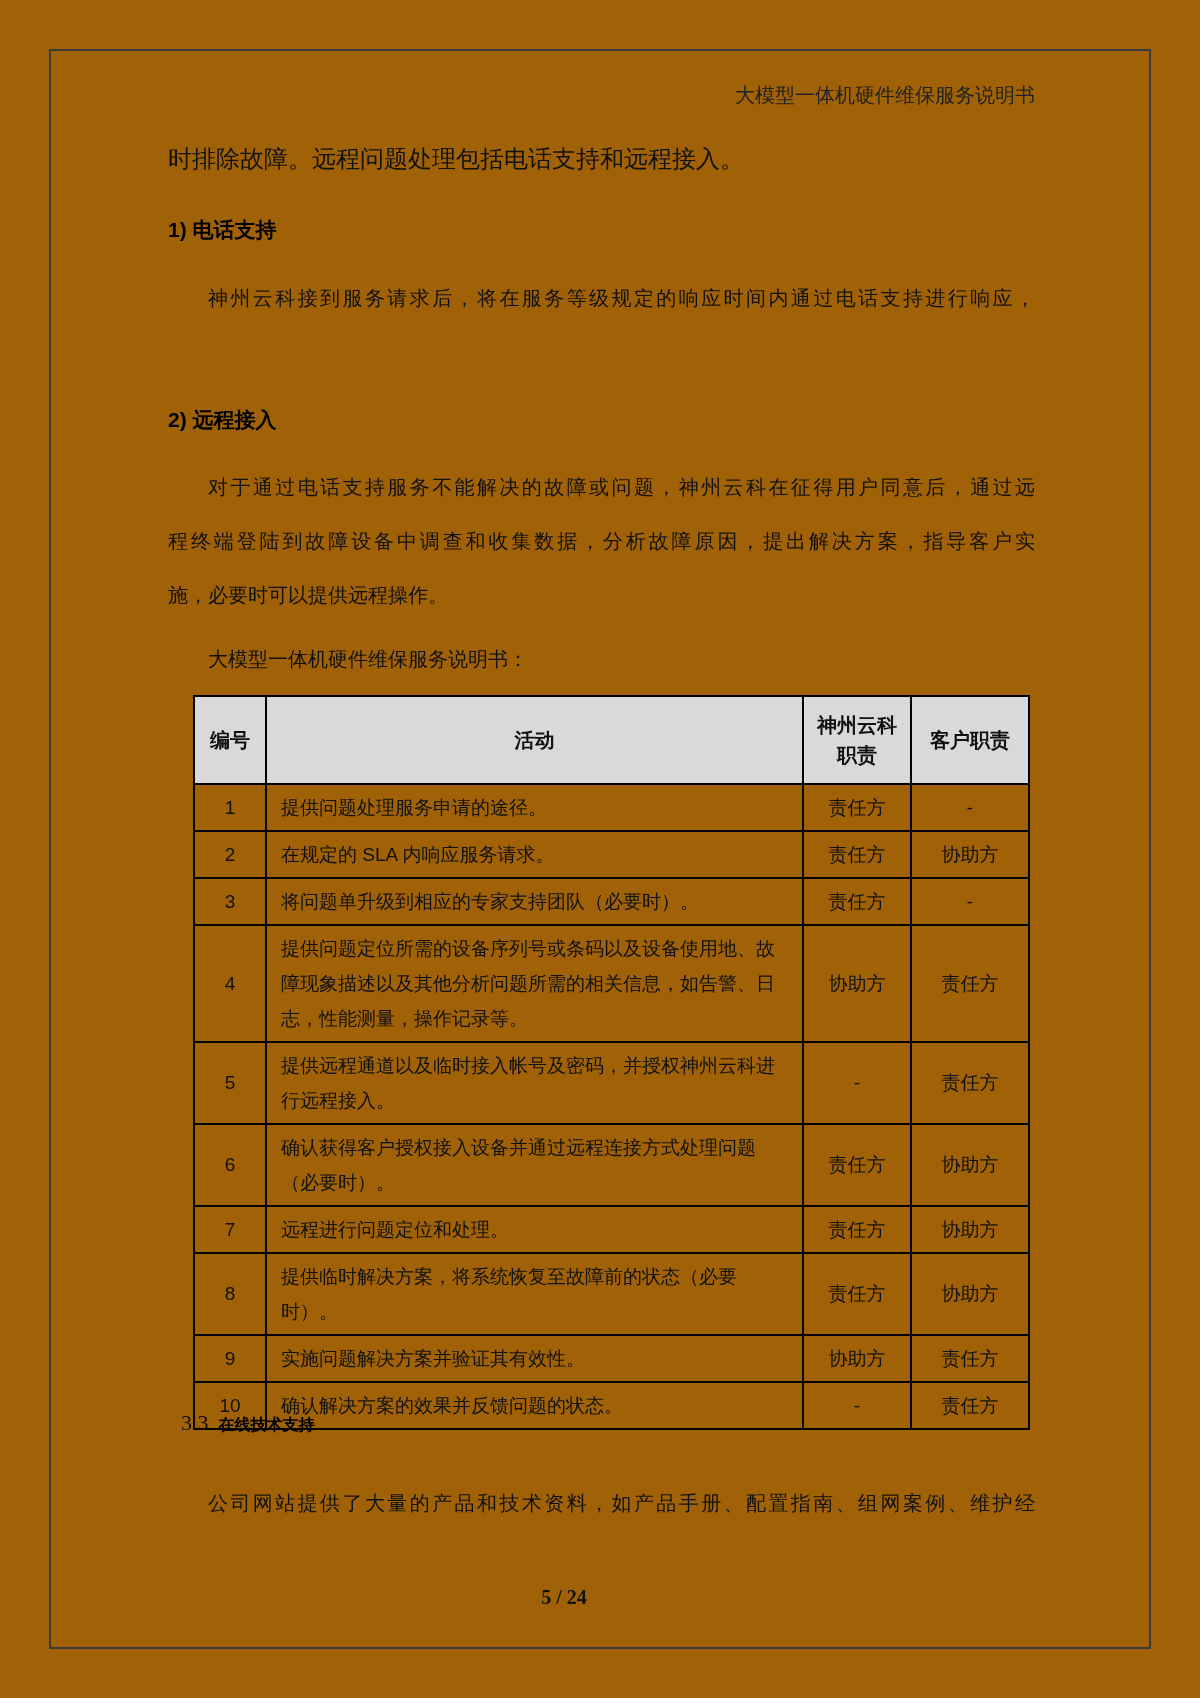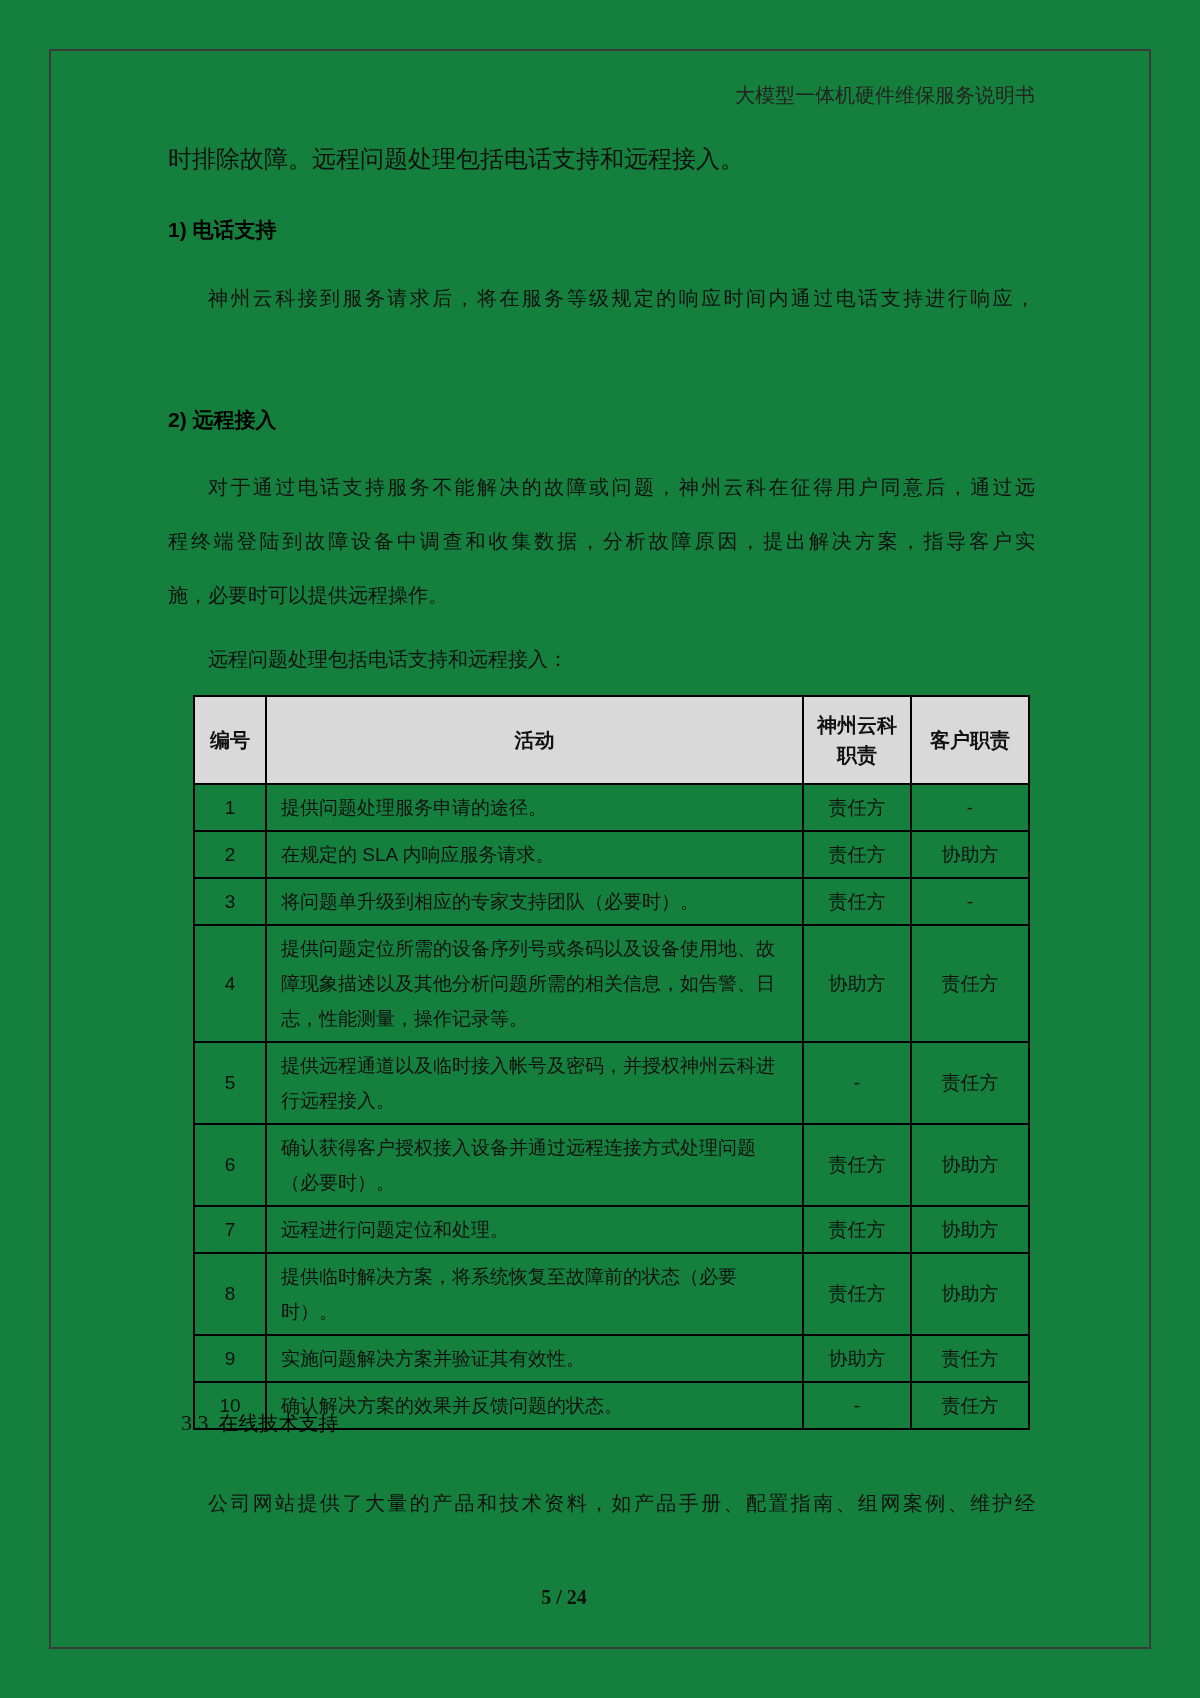--- a/index.html
+++ b/index.html
@@ -1,19 +1,19 @@
 <!DOCTYPE html>
 <html><head>
 <meta charset="utf-8">
 <style>
   html,body { margin:0; padding:0; background:#ffffff; }
   .page {
     position:relative;
     width:1200px; height:1698px;
-    background:#15803d;
+    background:#a16207;
     font-family:"Liberation Sans", sans-serif;
     color:#1a1a1a;
     overflow:hidden;
   }
   .frame {
     position:absolute;
     left:49px; top:49px; right:49px; bottom:49px;
     border:2px solid #3a3a3a;
     pointer-events:none;
   }
@@ -59,21 +59,21 @@
   tr.h106 { height:106px; } tr.h74 { height:74px; }
   tr.h69 { height:69px; } tr.h75 { height:75px; }
   tr.h45 { height:45px; }
 
   .section-heading { position:absolute; left:181px; top:1410px; }
   .sec-num {
     font-family:"Liberation Serif", serif;
     font-size:22px; color:#111;
     margin-right:10px;
   }
-  .sec-title { font-size:20px; font-weight:normal; color:#000; }
+  .sec-title { font-size:16px; font-weight:bold; color:#000; }
 
   .page-footer {
     position:absolute;
     top:1586px; left:0; width:1128px;
     text-align:center;
     font-family:"Liberation Serif", serif;
     font-weight:bold;
     font-size:20px;
     color:#111;
   }
@@ -96,21 +96,21 @@
   </div>
 
   <div class="block sub-heading" style="top:406px;">2) 远程接入</div>
 
   <div class="block para" style="top:460px;">
     <div class="line indent fill">对于通过电话支持服务不能解决的故障或问题，神州云科在征得用户同意后，通过远</div>
     <div class="line fill">程终端登陆到故障设备中调查和收集数据，分析故障原因，提出解决方案，指导客户实</div>
     <div class="line">施，必要时可以提供远程操作。</div>
   </div>
 
-  <div class="block intro-line indent" style="top:645px;">远程问题处理包括电话支持和远程接入：</div>
+  <div class="block intro-line indent" style="top:645px;">大模型一体机硬件维保服务说明书：</div>
 
   <table class="resp">
     <colgroup>
       <col style="width:72px">
         <col style="width:537px">
         <col style="width:108px">
         <col style="width:118px">
     </colgroup>
     <thead>
       <tr class="h-head">

